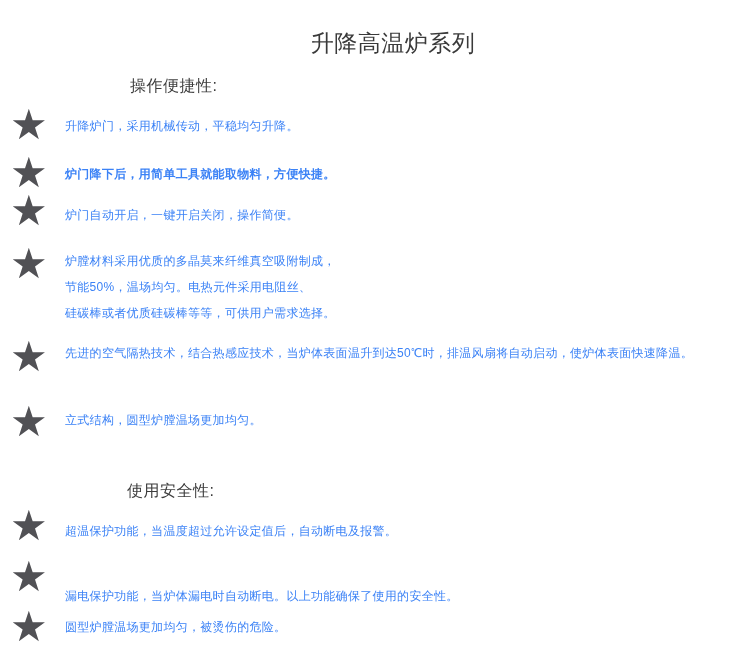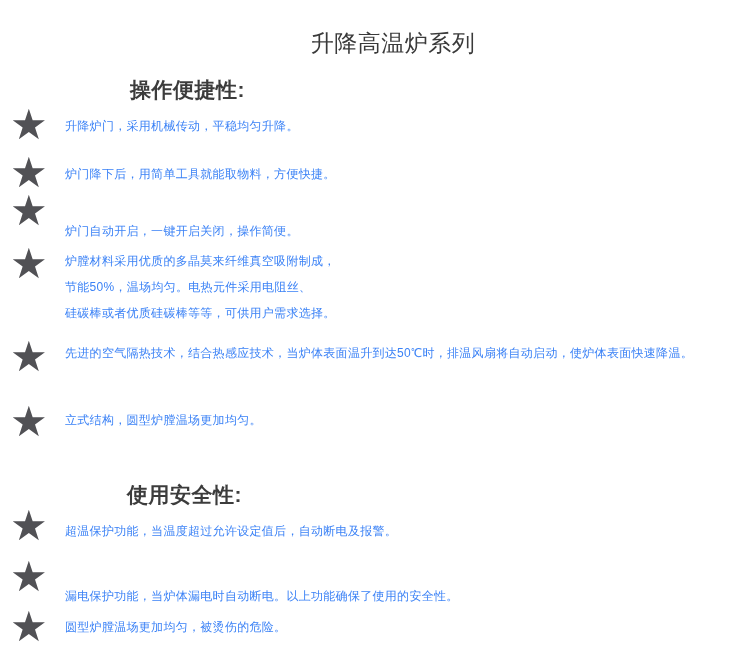--- a/index.html
+++ b/index.html
@@ -23,22 +23,22 @@
     left: 18px;
     width: 750px;
     text-align: center;
     font-size: 23px;
     font-weight: 500;
     color: #3a3a3a;
     letter-spacing: 0.5px;
   }
   .section-heading {
     position: absolute;
-    font-size: 21px;
-    font-weight: 700;
+    font-size: 16px;
+    font-weight: 400;
     color: #3c3c3c;
     letter-spacing: 0.5px;
   }
   .heading-1 { left: 130px; top: 76px; }
   .heading-2 { left: 127px; top: 481px; text-align: center; }
   .bullet {
     position: absolute;
     left: 10px;
     display: flex;
     align-items: flex-start;
@@ -55,22 +55,22 @@
   .btext {
     font-size: 12px;
     line-height: 26px;
     color: #3b82f6;
     white-space: pre-line;
     width: 677px;
     letter-spacing: 0.3px;
   }
   
   .b1 { top: 108px; } .b1 .btext { margin-top: 5px; }
-  .b2 { top: 156px; } .b2 .btext { margin-top: 5px; }
-  .b3 { top: 194px; } .b3 .btext { margin-top: 24px; }
+  .b2 { top: 156px; } .b2 .btext { margin-top: 5px; font-weight: bold; }
+  .b3 { top: 194px; } .b3 .btext { margin-top: 8px; }
   .b4 { top: 247px; } .b4 .btext { margin-top: 1px; }
   .b5 { top: 340px; } .b5 .btext { margin-top: 0px; width: 680px; }
   .b6 { top: 405px; } .b6 .btext { margin-top: 2px; }
   .b7 { top: 509px; } .b7 .btext { margin-top: 9px; }
   .b8 { top: 560px; } .b8 .btext { margin-top: 23px; }
   .b9 { top: 610px; } .b9 .btext { margin-top: 4px; }
 </style>
 </head>
 <body>
 

